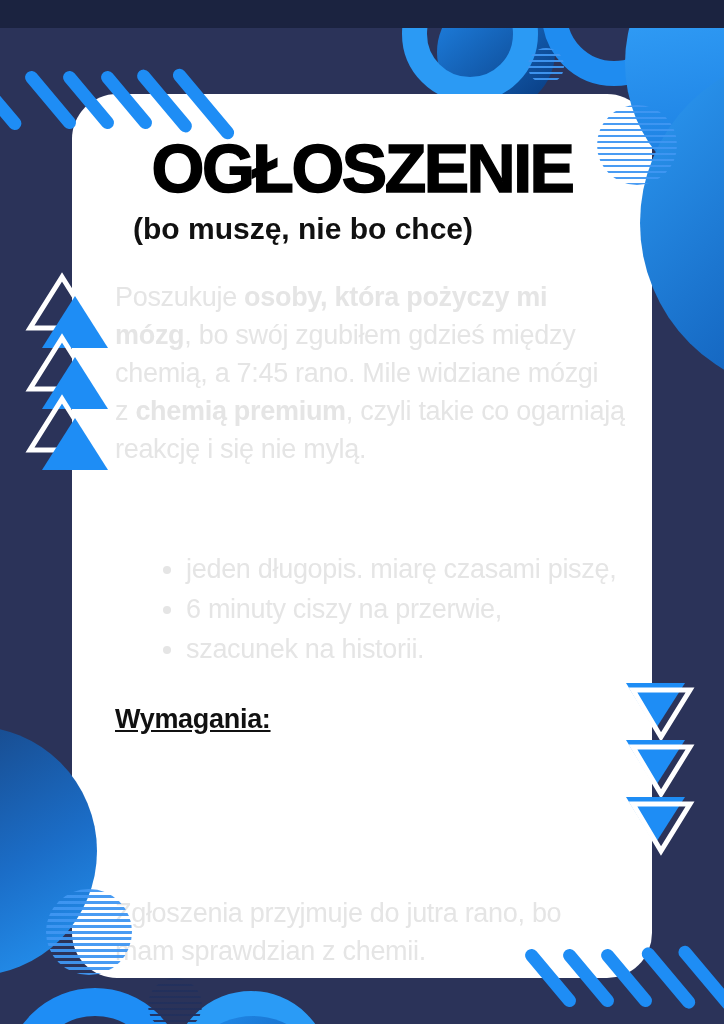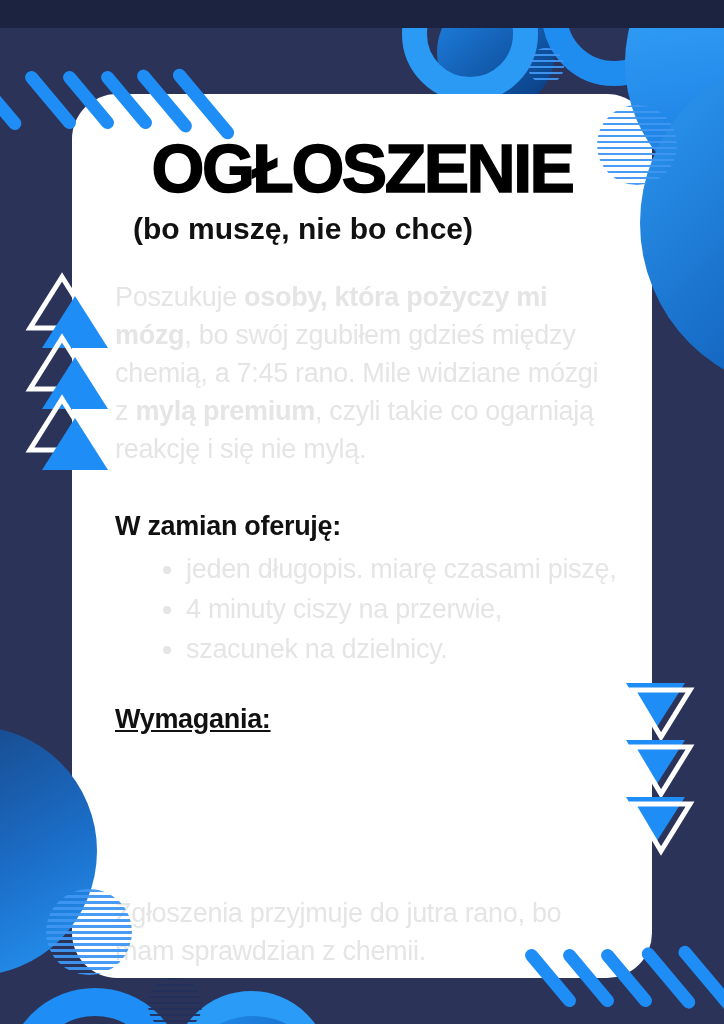--- a/index.html
+++ b/index.html
@@ -172,28 +172,27 @@
     <span class="stroke br-s4"></span>
     <span class="stroke br-s5"></span>
   </div>
 
   <h1 class="title">OGŁOSZENIE</h1>
   <p class="subtitle">(bo muszę, nie bo chce)</p>
 
   <p class="bodytext intro"><span>Poszukuje </span><b>osoby, która pożyczy mi
 mózg</b><span>, bo swój zgubiłem gdzieś między
 chemią, a 7:45 rano. Mile widziane mózgi
-z </span><b>mylą premium</b><span>, czyli takie co ogarniają
+z </span><b>chemią premium</b><span>, czyli takie co ogarniają
 reakcję i się nie mylą.</span></p>
 
-  <h2 class="sechead h1">W zamian oferuję:</h2>
   <ul class="bodytext blist l1">
     <li>jeden długopis. miarę czasami piszę,</li>
-    <li>4 minuty ciszy na przerwie,</li>
-    <li>szacunek na dzielnicy.</li>
+    <li>6 minuty ciszy na przerwie,</li>
+    <li>szacunek na historii.</li>
   </ul>
 
   <h2 class="sechead h2">Wymagania:</h2>
 
   <p class="bodytext footer">Zgłoszenia przyjmuje do jutra rano, bo
 mam sprawdzian z chemii.</p>
 
 </div>
 
 </body></html>

